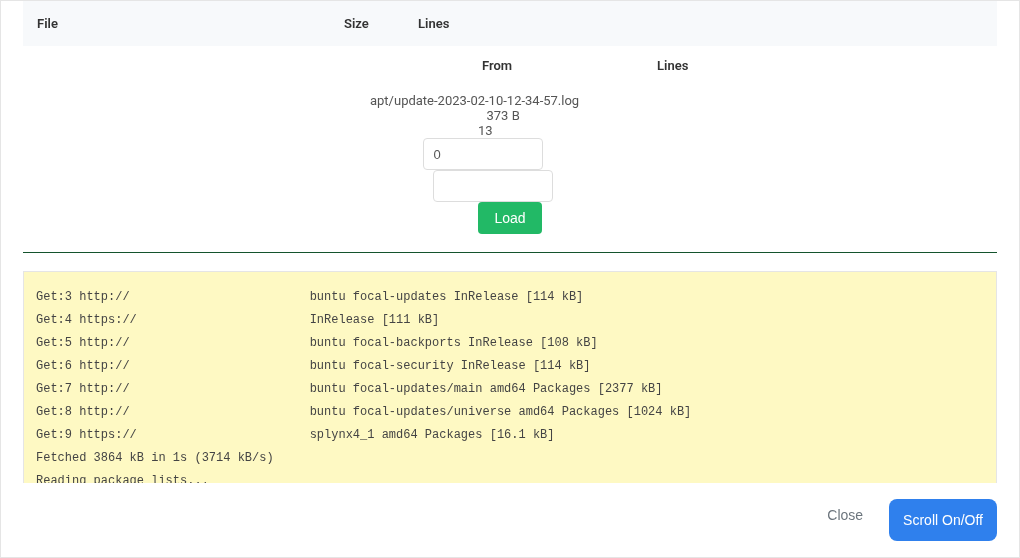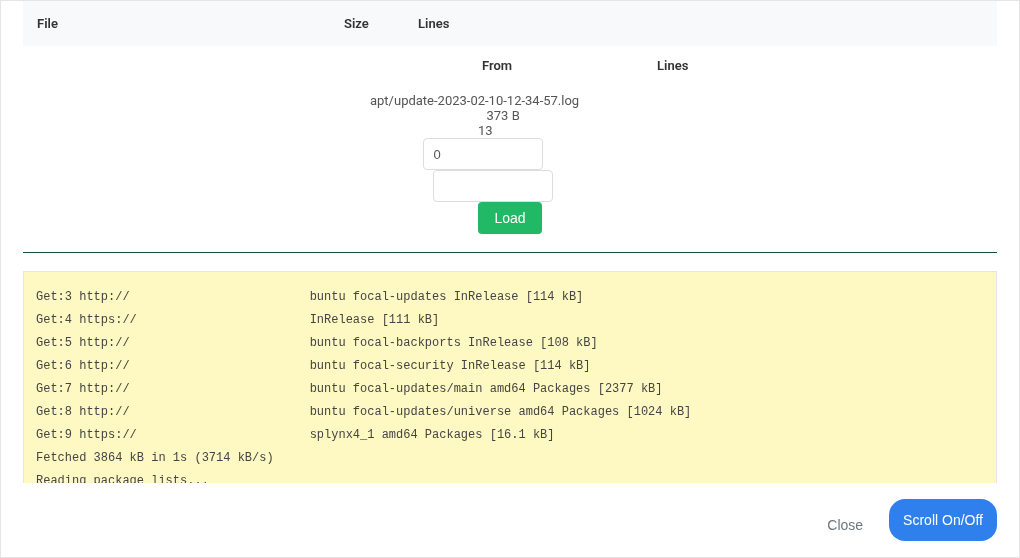--- a/index.html
+++ b/index.html
@@ -119,36 +119,36 @@
       font-size: 12px;
       line-height: 23px;
       color: #444;
       white-space: pre;
       position: relative;
     }
     .modal-footer {
       padding: 16px 22px;
       display: flex;
       justify-content: flex-end;
-      align-items: flex-end;
+      align-items: flex-start;
       gap: 16px;
     }
     .btn-close {
       background: transparent;
       border: none;
       color: #6c757d;
       font-size: 14px;
       cursor: pointer;
       padding: 8px 10px;
     }
     .btn-scroll {
       background: #2f80ed;
       color: #fff;
       border: none;
-      border-radius: 16px;
+      border-radius: 8px;
       padding: 13px 14px;
       font-size: 14px;
       cursor: pointer;
     }
     
     .modal-body::-webkit-scrollbar,
     .log-viewer::-webkit-scrollbar {
       width: 14px;
       height: 14px;
     }

